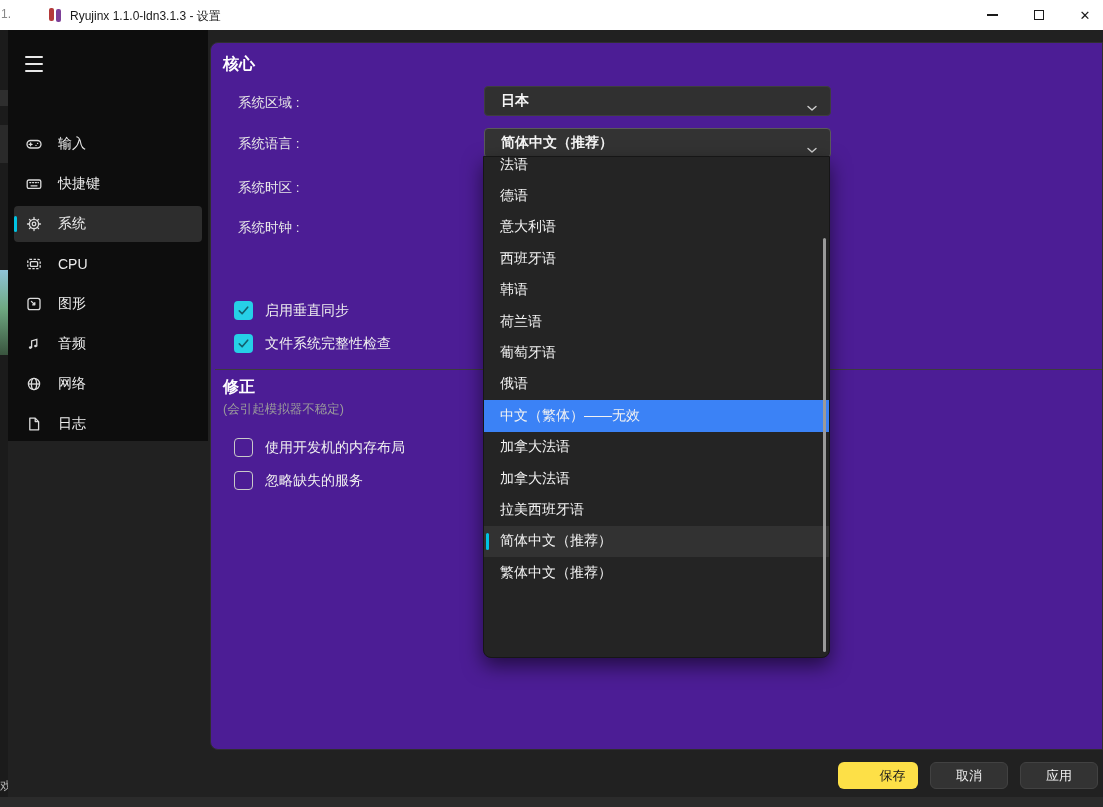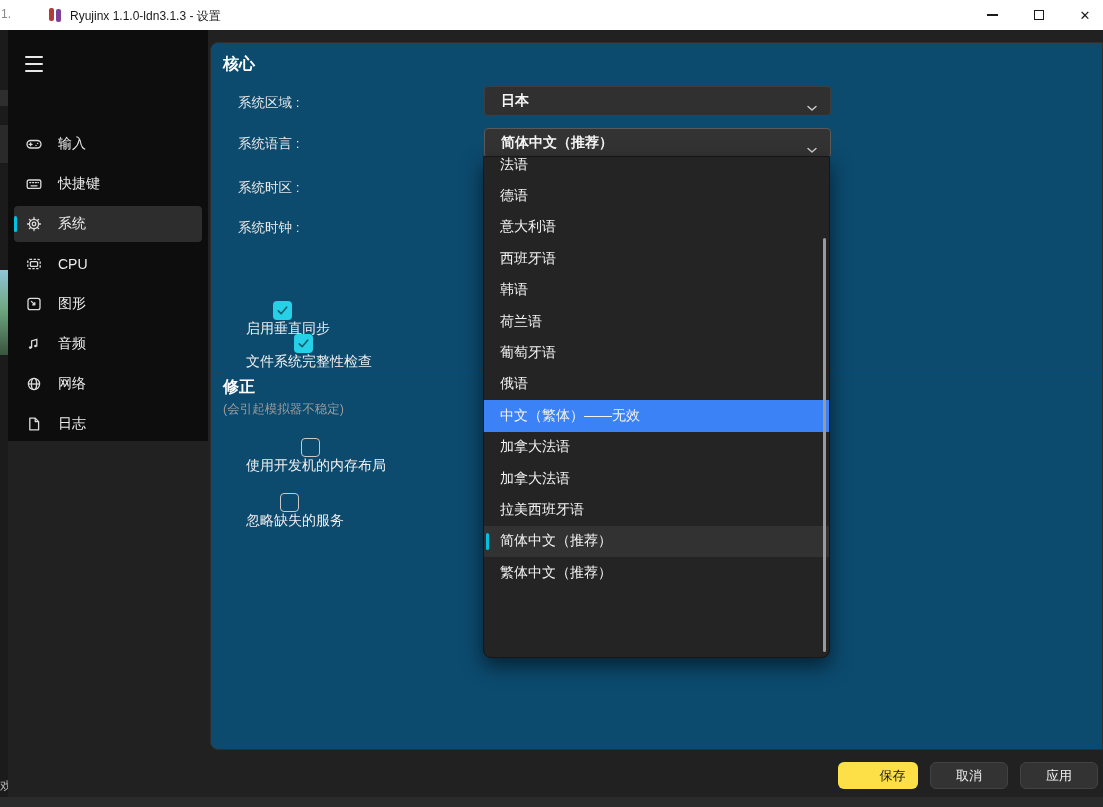--- a/index.html
+++ b/index.html
@@ -34,32 +34,32 @@
   .hamburger { position:absolute; left:17px; top:26px; width:20px; height:16px; display:flex; flex-direction:column; justify-content:space-between; cursor:pointer; }
   .hamburger i { display:block; width:18px; height:1.7px; background:#e8e8e8; border-radius:1px; }
   .nav-item { position:absolute; left:6px; width:188px; height:36px; border-radius:4px; display:flex; align-items:center; cursor:pointer; }
   .nav-item.selected { background:#2d2d2d; }
   .nav-sel-bar { position:absolute; left:0px; top:10px; width:3px; height:16px; border-radius:2px; background:#00c3e3; }
   .nav-icon { position:absolute; left:11px; top:9px; width:18px; height:18px; }
   .nav-icon svg { width:18px; height:18px; }
   .nav-label { position:absolute; left:44px; font-size:14px; color:#ececec; white-space:nowrap; }
 
   
-  .panel { position:absolute; left:210px; top:42px; width:893px; height:708px; background:#0c4a6e; border-radius:8px 0 0 8px; border:1px solid #2f2f2f; }
+  .panel { position:absolute; left:210px; top:42px; width:893px; height:708px; background:#4c1d95; border-radius:8px 0 0 8px; border:1px solid #2f2f2f; }
   .h-core { position:absolute; left:12px; top:11px; font-size:16px; font-weight:bold; color:#ffffff; }
   .row-label { position:absolute; left:27px; font-size:13.5px; color:#e8e8e8; white-space:nowrap; }
   .combo { position:absolute; left:273px; width:347px; height:30px; background:#303030; border:1px solid #3e3e3e; border-radius:4px; display:flex; align-items:center; padding-left:16px; cursor:pointer; }
   .combo.focused { border-color:#5a5a5a; background:#333333; }
   .combo-value { font-size:14px; color:#f5f5f5; white-space:nowrap;font-weight:bold; }
   .combo-chevron { position:absolute; right:12px; top:11px; }
   .divider { position:absolute; left:4px; right:0; top:326px; height:1px; background:#3d3d3d; }
   .h-hacks { position:absolute; left:12px; top:334px; font-size:16px; font-weight:bold; color:#ffffff; }
   .hacks-sub { position:absolute; left:12px; top:358px; font-size:12.5px; color:#9b9b9b; }
 
-  .cb-row { position:absolute; left:23px; display:flex; align-items:center; cursor:pointer;flex-direction:column; }
+  .cb-row { position:absolute; left:23px; display:flex; align-items:center; cursor:pointer; }
   .cb-box { width:19px; height:19px; border-radius:4px; flex:0 0 auto; display:flex; align-items:center; justify-content:center; }
   .cb-box.checked { background:#26d0e7; }
   .cb-box.unchecked { background:transparent; border:1.6px solid #c9c9c9; }
   .cb-label { margin-left:12px; font-size:14px; color:#efefef; white-space:nowrap; }
 
   
   .popup { position:absolute; left:483px; top:156px; width:347px; height:502px; background:#242424; border:1px solid #161616; border-radius:0 0 8px 8px; overflow:hidden; box-shadow:0 8px 20px rgba(0,0,0,0.55); }
   .popup-inner { position:absolute; left:0; top:-8px; width:100%; }
   .popup-item { position:relative; height:31.4px; display:flex; align-items:center; padding-left:16px; font-size:14px; color:#f2f2f2; cursor:pointer; white-space:nowrap; }
   .popup-item.hover { background:#3b82f6;align-items:center; }
@@ -246,21 +246,21 @@
     <div class="divider"></div>
 
     <div class="h-hacks">修正</div>
     <div class="hacks-sub">(会引起模拟器不稳定)</div>
 
     <div class="cb-row" style="top:395px">
       <span class="cb-box unchecked"></span>
       <span class="cb-label">使用开发机的内存布局</span>
     </div>
 
-    <div class="cb-row" style="top:450px">
+    <div class="cb-row" style="top:428px">
       <span class="cb-box unchecked"></span>
       <span class="cb-label">忽略缺失的服务</span>
     </div>
   </div>
 
   <div class="popup">
     <div class="popup-inner">
         <div class="popup-item">
           <span>法语</span>
         </div>

